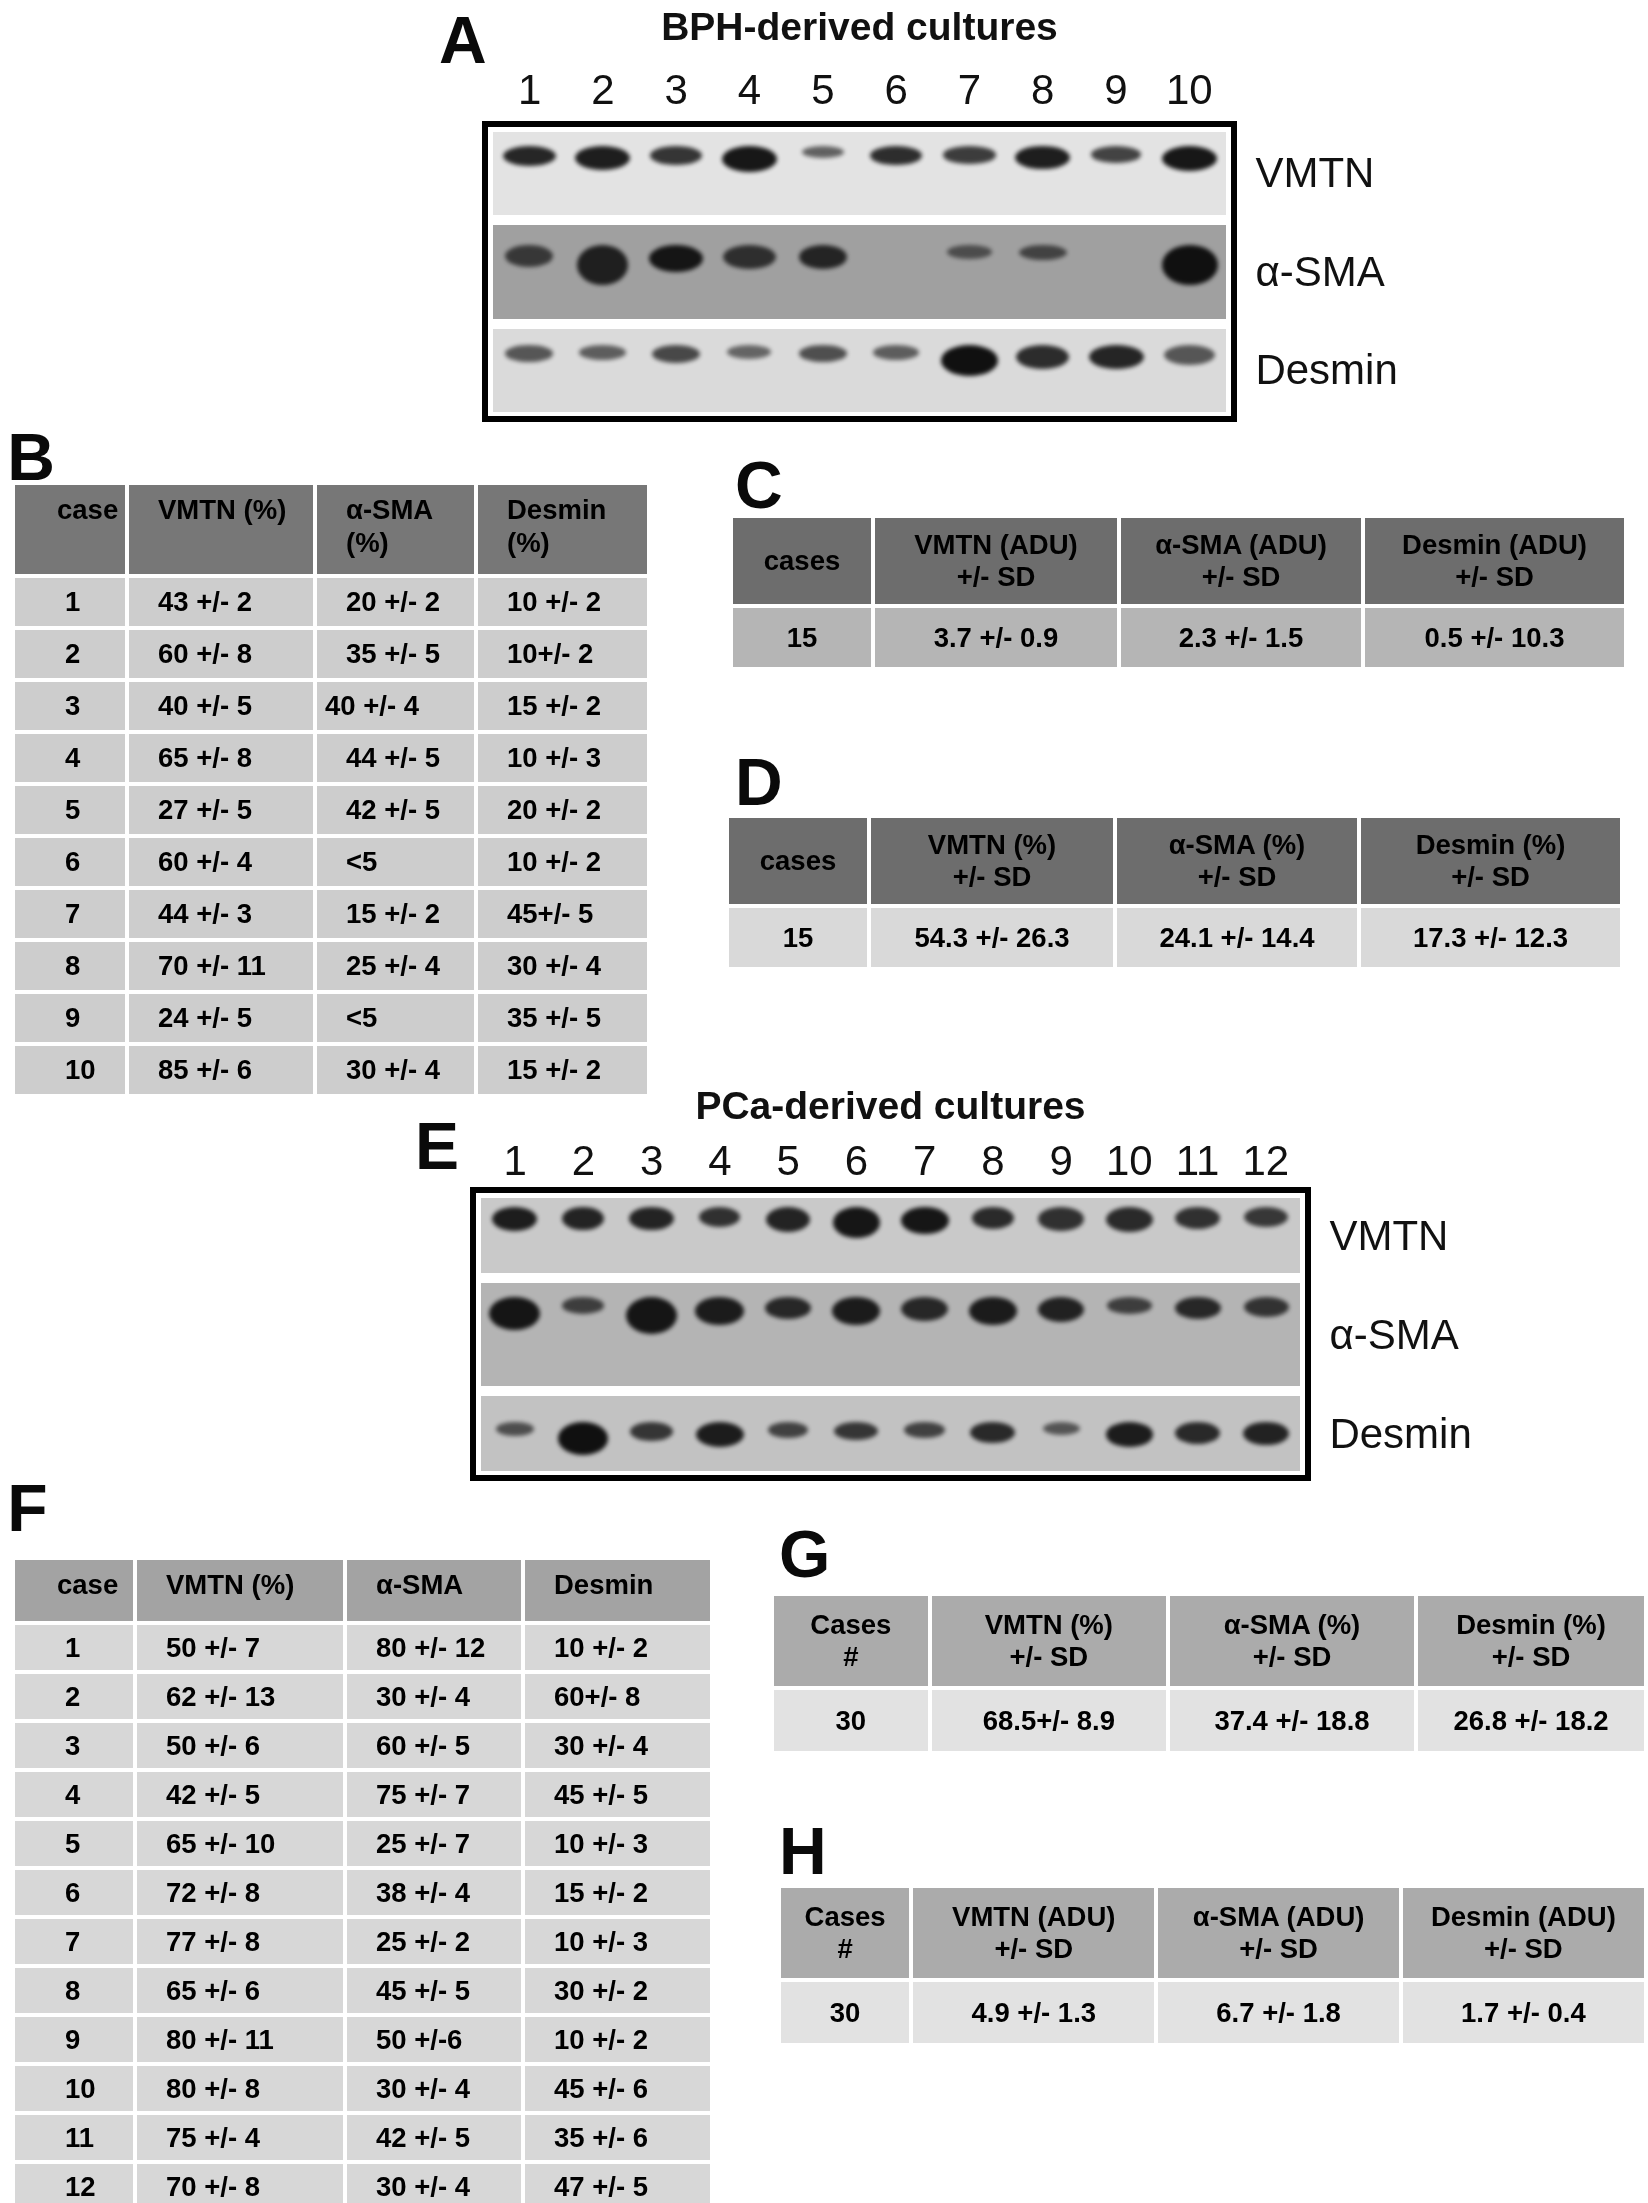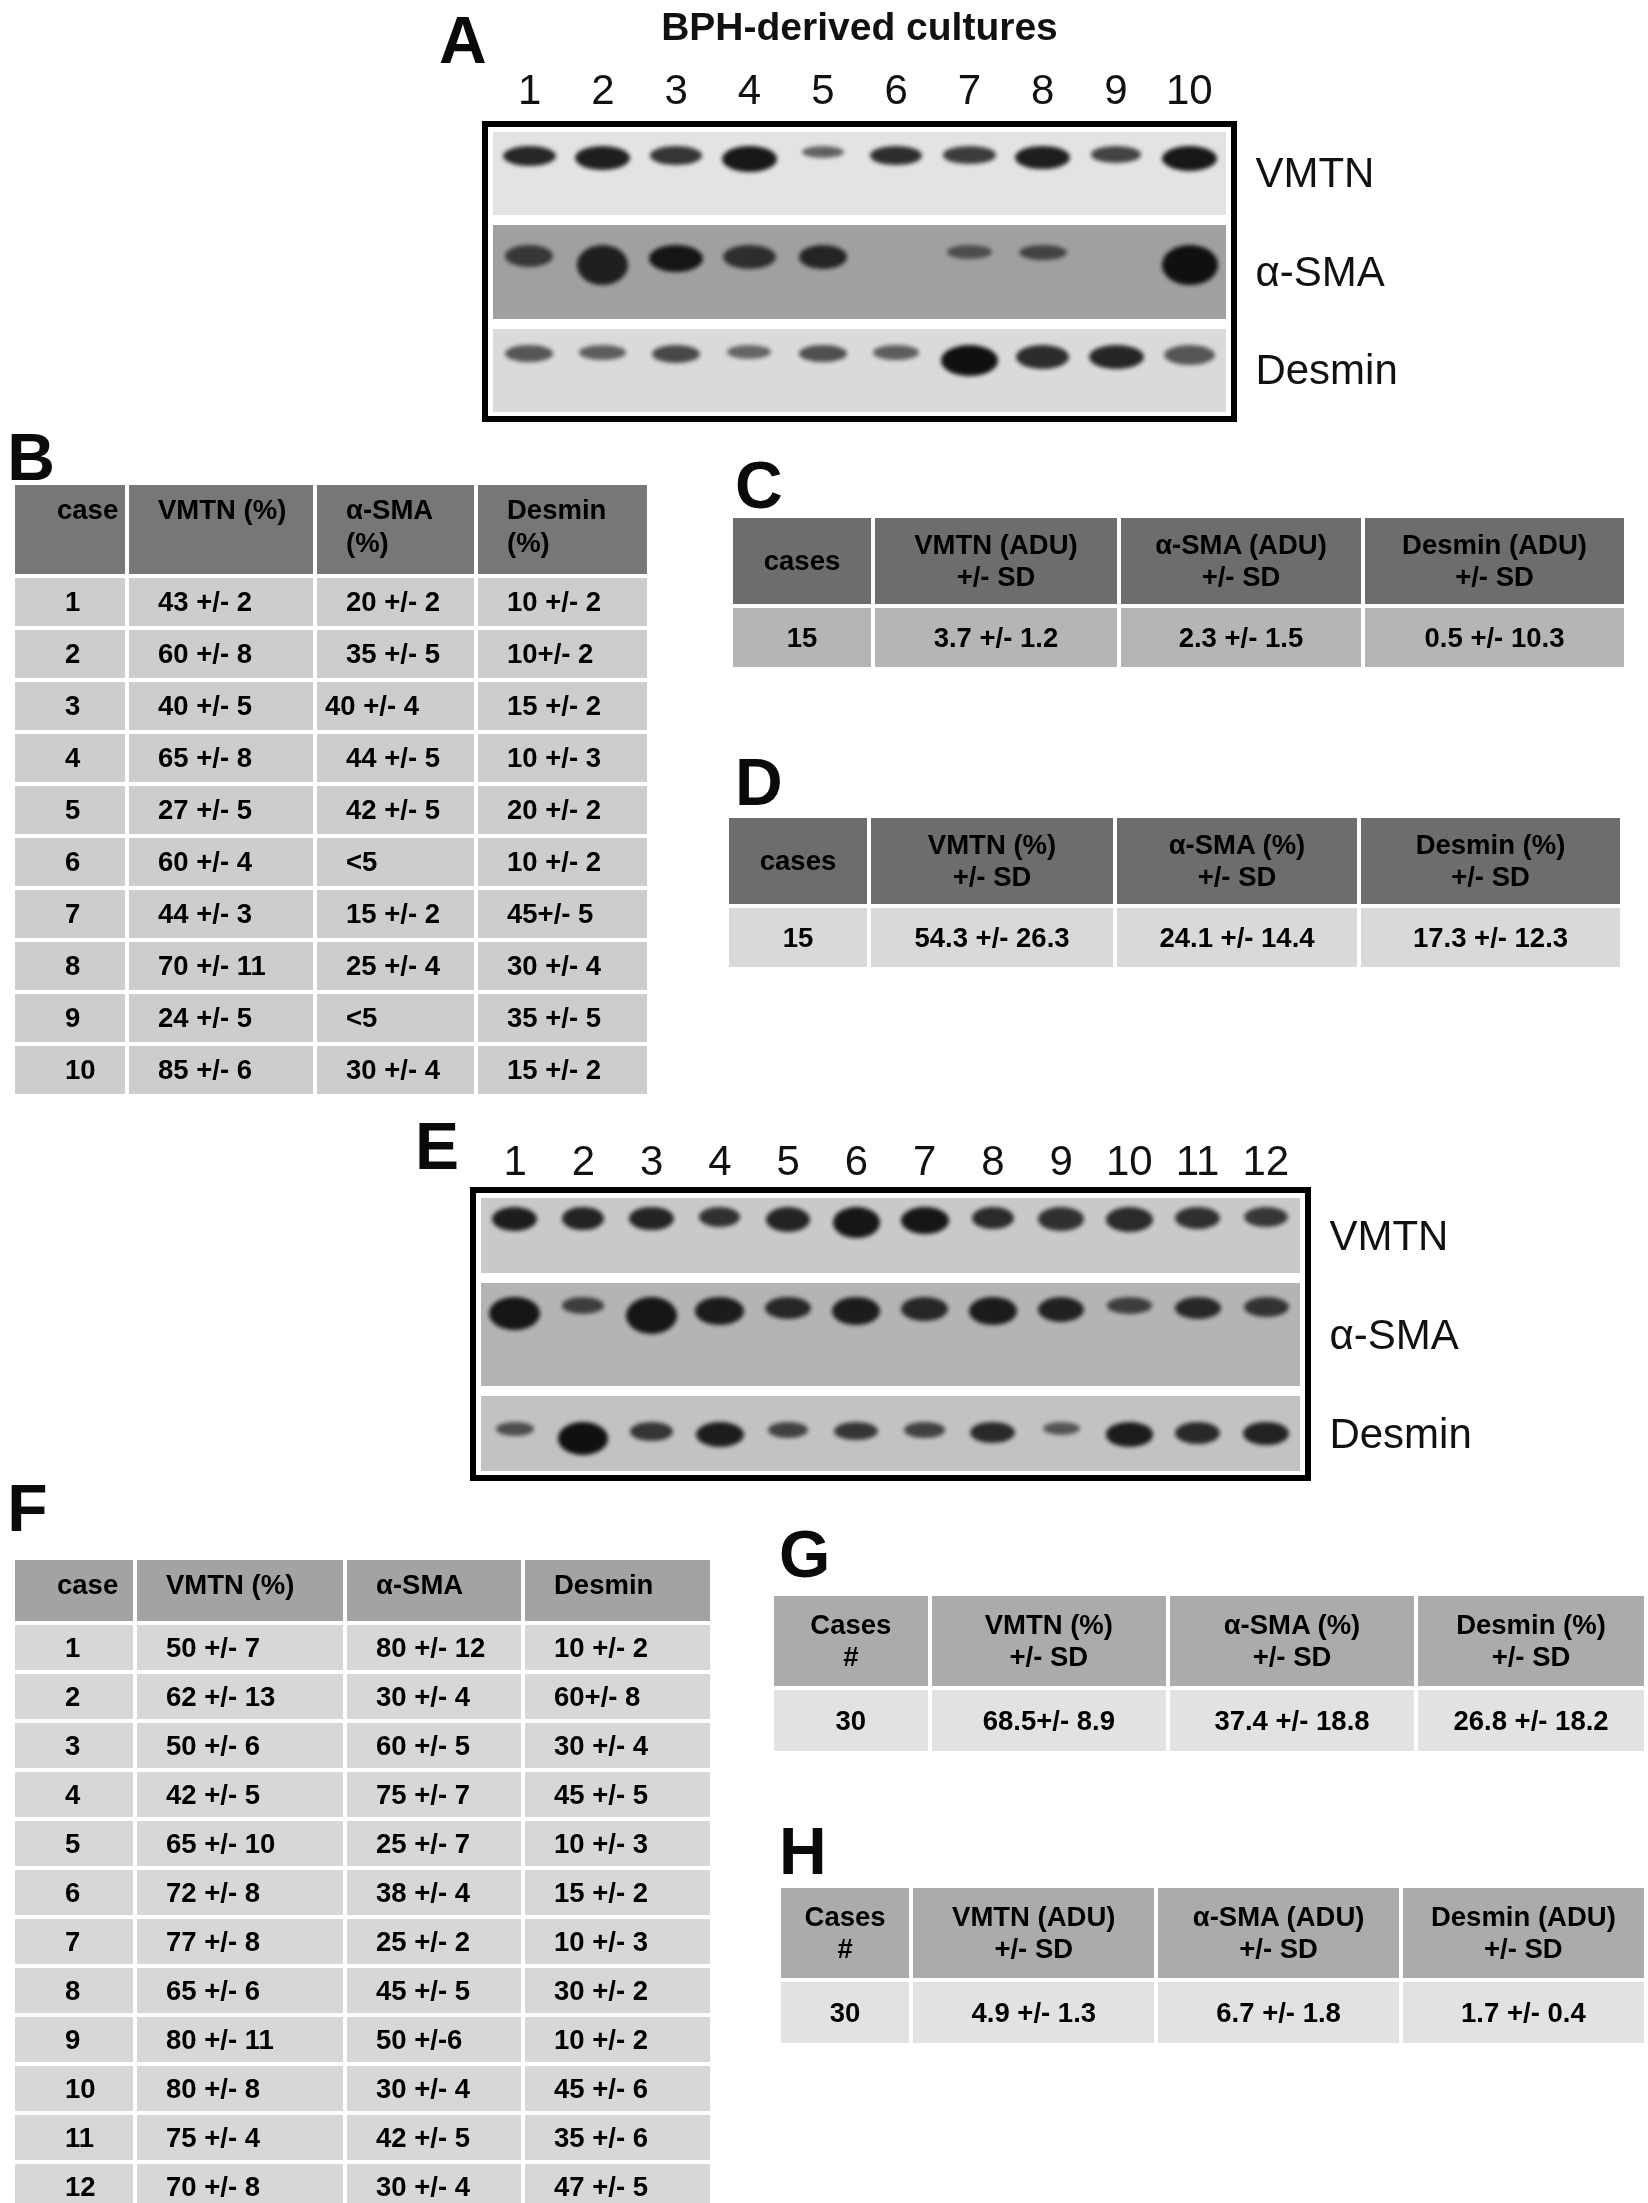--- a/index.html
+++ b/index.html
@@ -191,20 +191,21 @@
       </div>
     </div>
   <div class="strip-labels">
       <div class="strip-label" style="top: 52px;">VMTN</div>
       <div class="strip-label" style="top: 151px;">α-SMA</div>
       <div class="strip-label" style="top: 249px;">Desmin</div>
     </div>
 </div>
 
 <div class="blot-wrap" id="blotE">
+  <div class="blot-title">PCa-derived cultures</div>
   <div class="lane-row">
       <span class="lane-num">1</span>
       <span class="lane-num">2</span>
       <span class="lane-num">3</span>
       <span class="lane-num">4</span>
       <span class="lane-num">5</span>
       <span class="lane-num">6</span>
       <span class="lane-num">7</span>
       <span class="lane-num">8</span>
       <span class="lane-num">9</span>
@@ -445,21 +446,21 @@
         </th>
         <th style="background: rgb(109, 109, 109); height: 84px;">
           <div>Desmin (ADU)</div>
           <div>+/- SD</div>
         </th>
       </tr>
     </thead>
     <tbody>
       <tr>
         <td style="background: rgb(181, 181, 181); height: 57px;">15</td>
-        <td style="background: rgb(181, 181, 181); height: 57px;">3.7 +/- 1.2</td>
+        <td style="background: rgb(181, 181, 181); height: 57px;">3.7 +/- 0.9</td>
         <td style="background: rgb(181, 181, 181); height: 57px;">2.3 +/- 1.5</td>
         <td style="background: rgb(181, 181, 181); height: 57px;">0.5 +/- 10.3</td>
       </tr>
     </tbody>
   </table>
 <table class="fig-table tcenter" id="tableD">
     <colgroup>
       <col style="width: 138px;">
       <col style="width: 242px;">
       <col style="width: 240px;">

